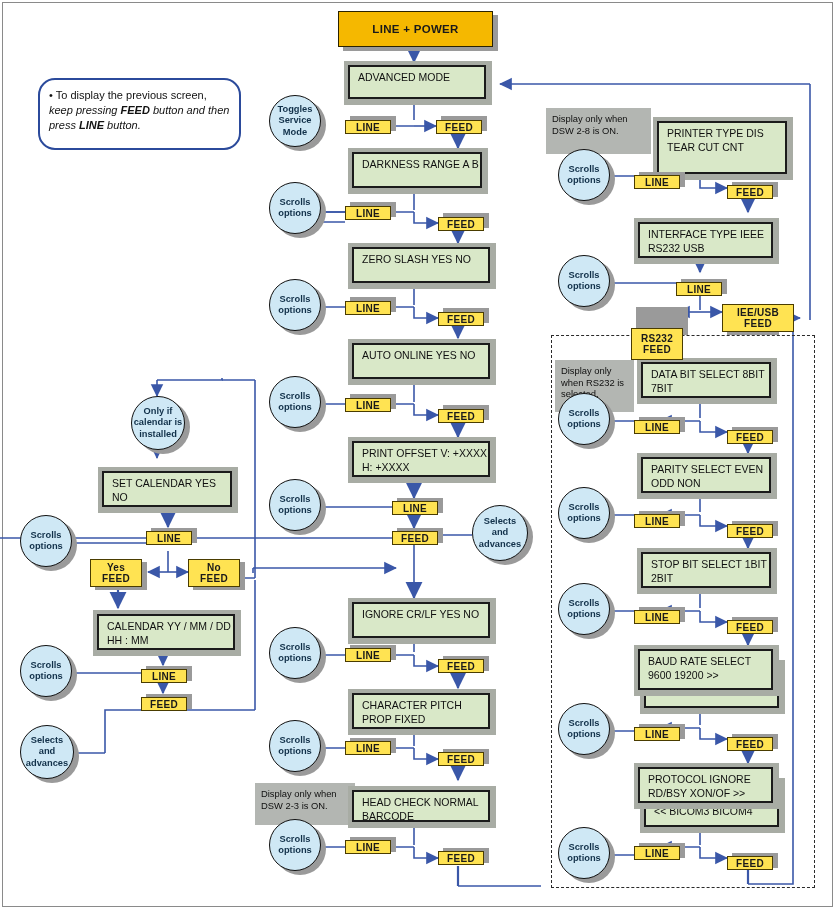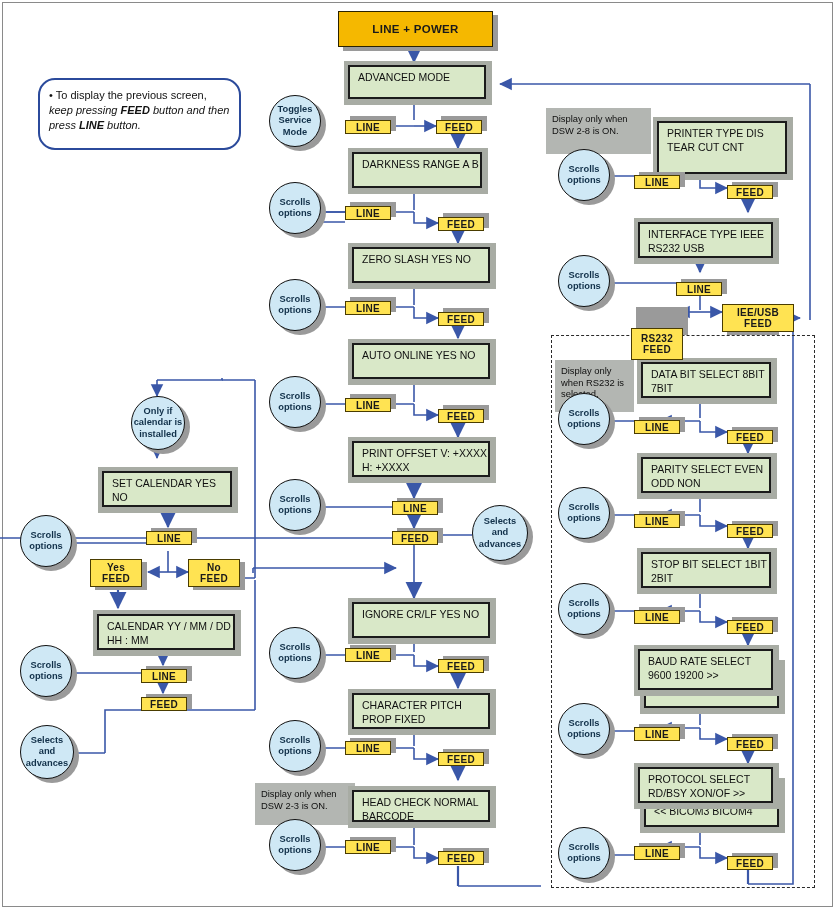--- a/index.html
+++ b/index.html
@@ -328,21 +328,21 @@
     </div>
   </div>
 
   <div class="lcdwrap" style="left:640px;top:778px;width:145px;height:55px;">
     <div class="inner" style="padding-top:21px;">
       <span class="l2">  &lt;&lt;        BICOM3   BICOM4</span>
     </div>
   </div>
   <div class="lcdwrap" style="left:634px;top:763px;width:145px;height:46px;">
     <div class="inner">
-      <span class="l1">PROTOCOL SELECT</span>
+      <span class="l1">PROTOCOL IGNORE</span>
       <span class="l2">RD/BSY   XON/OF       &gt;&gt;</span>
     </div>
   </div>
 
   <div class="keysh" style="left:350px;top:116px;width:46px;height:15px;"></div>
   <div class="key" style="left:345px;top:120px;width:46px;height:14px;">LINE</div>
   <div class="keysh" style="left:441px;top:116px;width:46px;height:15px;"></div>
   <div class="key" style="left:436px;top:120px;width:46px;height:14px;">FEED</div>
 
   <div class="keysh" style="left:350px;top:202px;width:46px;height:15px;"></div>

